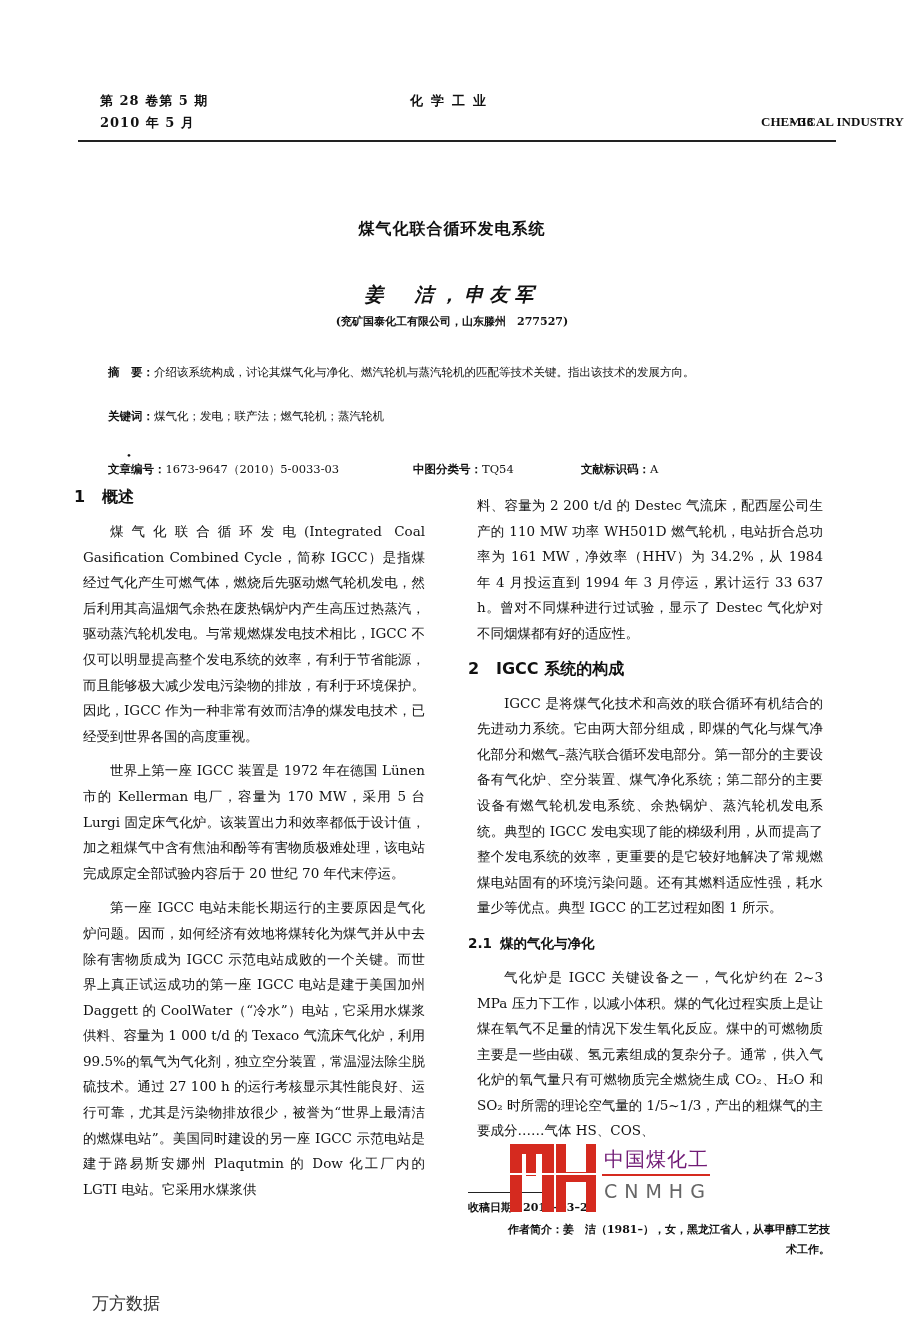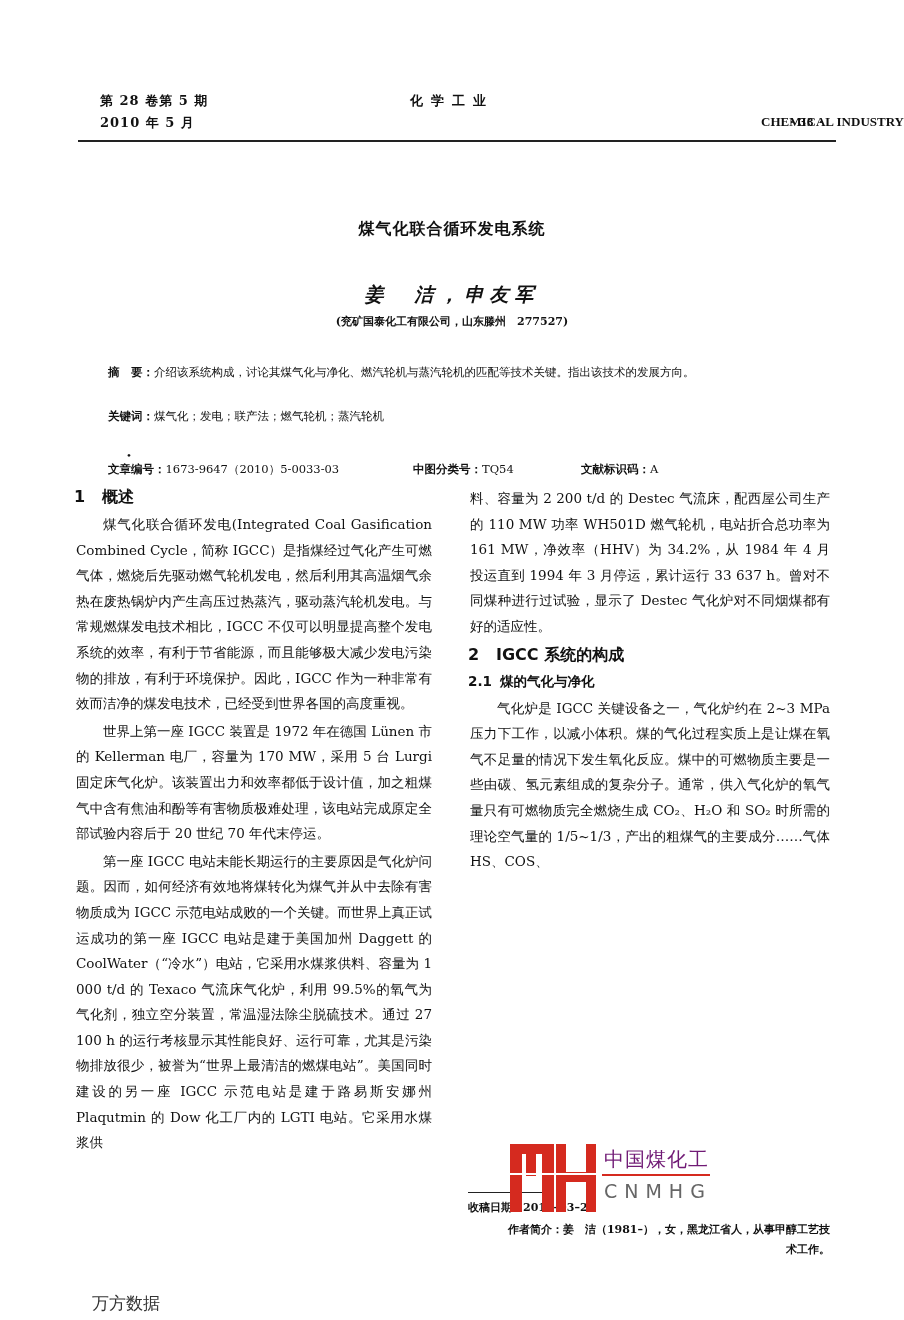--- a/index.html
+++ b/index.html
@@ -31,21 +31,21 @@
   .meta { top: 411px; }
   .meta span { display: inline-block; }
   .meta .m1 { width: 305px; }
   .meta .m2 { width: 168px; margin-top: 31px; }
   .dot { position: absolute; left: 126px; top: 434px; font-size: 10px; }
 
   
   .col { position: absolute; top: 468px; width: 360px; font-size: 13.5px; line-height: 25.6px; text-align: justify; }
   .col-l { left: 74px; }
   .col-r { left: 468px; width: 364px; }
-  .col p { margin: 2px; text-indent: 2em; }
+  .col p { margin: 9px; text-indent: 2em; }
   .col p.noindent { text-indent: 0; }
   .col h2 { margin: 0; font-family: "DejaVu Sans", sans-serif; font-size: 16px; font-weight: bold; line-height: 26px; }
   .col h3 { margin: 0; font-family: "DejaVu Sans", sans-serif; font-size: 13.5px; font-weight: bold; line-height: 26px; }
   .col h2 .num, .col h3 .num { display: inline-block; width: 28px; }
   .col h3 .num { width: 32px; }
 
   .fn-rule { position: absolute; left: 468px; top: 1176px; width: 80px; border-top: 1px solid #222; }
   .fn { position: absolute; left: 468px; width: 362px; font-size: 11px; line-height: 20px; font-weight: bold; }
   .fn-1 { top: 1182px; }
   .fn-2 { top: 1204px; text-align: right; }
@@ -90,20 +90,21 @@
   <div class="col col-l">
     <h2><span class="num">1</span><span>概述</span></h2>
     <p>煤气化联合循环发电(Integrated Coal Gasification Combined Cycle，简称 IGCC）是指煤经过气化产生可燃气体，燃烧后先驱动燃气轮机发电，然后利用其高温烟气余热在废热锅炉内产生高压过热蒸汽，驱动蒸汽轮机发电。与常规燃煤发电技术相比，IGCC 不仅可以明显提高整个发电系统的效率，有利于节省能源，而且能够极大减少发电污染物的排放，有利于环境保护。因此，IGCC 作为一种非常有效而洁净的煤发电技术，已经受到世界各国的高度重视。</p>
     <p>世界上第一座 IGCC 装置是 1972 年在德国 Lünen 市的 Kellerman 电厂，容量为 170 MW，采用 5 台 Lurgi 固定床气化炉。该装置出力和效率都低于设计值，加之粗煤气中含有焦油和酚等有害物质极难处理，该电站完成原定全部试验内容后于 20 世纪 70 年代末停运。</p>
     <p>第一座 IGCC 电站未能长期运行的主要原因是气化炉问题。因而，如何经济有效地将煤转化为煤气并从中去除有害物质成为 IGCC 示范电站成败的一个关键。而世界上真正试运成功的第一座 IGCC 电站是建于美国加州 Daggett 的 CoolWater（“冷水”）电站，它采用水煤浆供料、容量为 1 000 t/d 的 Texaco 气流床气化炉，利用 99.5%的氧气为气化剂，独立空分装置，常温湿法除尘脱硫技术。通过 27 100 h 的运行考核显示其性能良好、运行可靠，尤其是污染物排放很少，被誉为“世界上最清洁的燃煤电站”。美国同时建设的另一座 IGCC 示范电站是建于路易斯安娜州 Plaqutmin 的 Dow 化工厂内的 LGTI 电站。它采用水煤浆供</p>
   </div>
 
   <div class="col col-r">
     <p class="noindent">料、容量为 2 200 t/d 的 Destec 气流床，配西屋公司生产的 110 MW 功率 WH501D 燃气轮机，电站折合总功率为 161 MW，净效率（HHV）为 34.2%，从 1984 年 4 月投运直到 1994 年 3 月停运，累计运行 33 637 h。曾对不同煤种进行过试验，显示了 Destec 气化炉对不同烟煤都有好的适应性。</p>
     <h2><span class="num">2</span><span>IGCC 系统的构成</span></h2>
+    <p>IGCC 是将煤气化技术和高效的联合循环有机结合的先进动力系统。它由两大部分组成，即煤的气化与煤气净化部分和燃气–蒸汽联合循环发电部分。第一部分的主要设备有气化炉、空分装置、煤气净化系统；第二部分的主要设备有燃气轮机发电系统、余热锅炉、蒸汽轮机发电系统。典型的 IGCC 发电实现了能的梯级利用，从而提高了整个发电系统的效率，更重要的是它较好地解决了常规燃煤电站固有的环境污染问题。还有其燃料适应性强，耗水量少等优点。典型 IGCC 的工艺过程如图 1 所示。</p>
     <h3><span class="num">2.1</span><span>煤的气化与净化</span></h3>
     <p>气化炉是 IGCC 关键设备之一，气化炉约在 2~3 MPa 压力下工作，以减小体积。煤的气化过程实质上是让煤在氧气不足量的情况下发生氧化反应。煤中的可燃物质主要是一些由碳、氢元素组成的复杂分子。通常，供入气化炉的氧气量只有可燃物质完全燃烧生成 CO₂、H₂O 和 SO₂ 时所需的理论空气量的 1/5~1/3，产出的粗煤气的主要成分……气体 HS、COS、</p>
   </div>
 
   <div class="fn-rule"></div>
   <div class="fn fn-1">
     <span>收稿日期：</span><span>2010–03–25</span>
   </div>
   <div class="fn fn-2">
     <span>作者简介：</span><span>姜　洁（1981–），女，黑龙江省人，从事甲醇工艺技</span>

